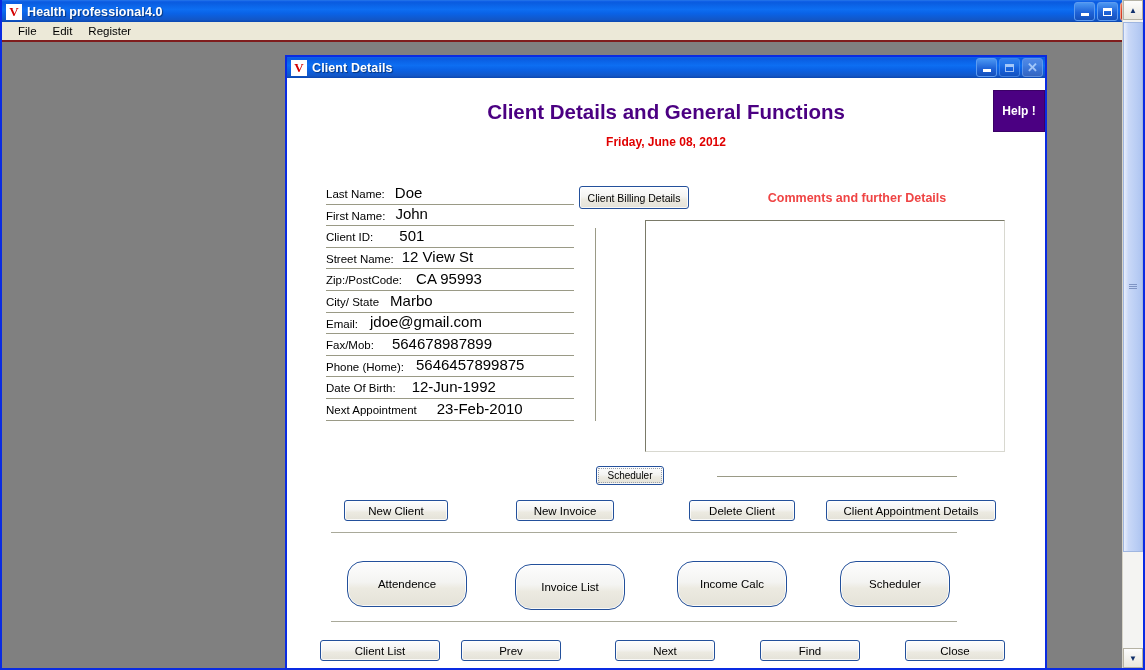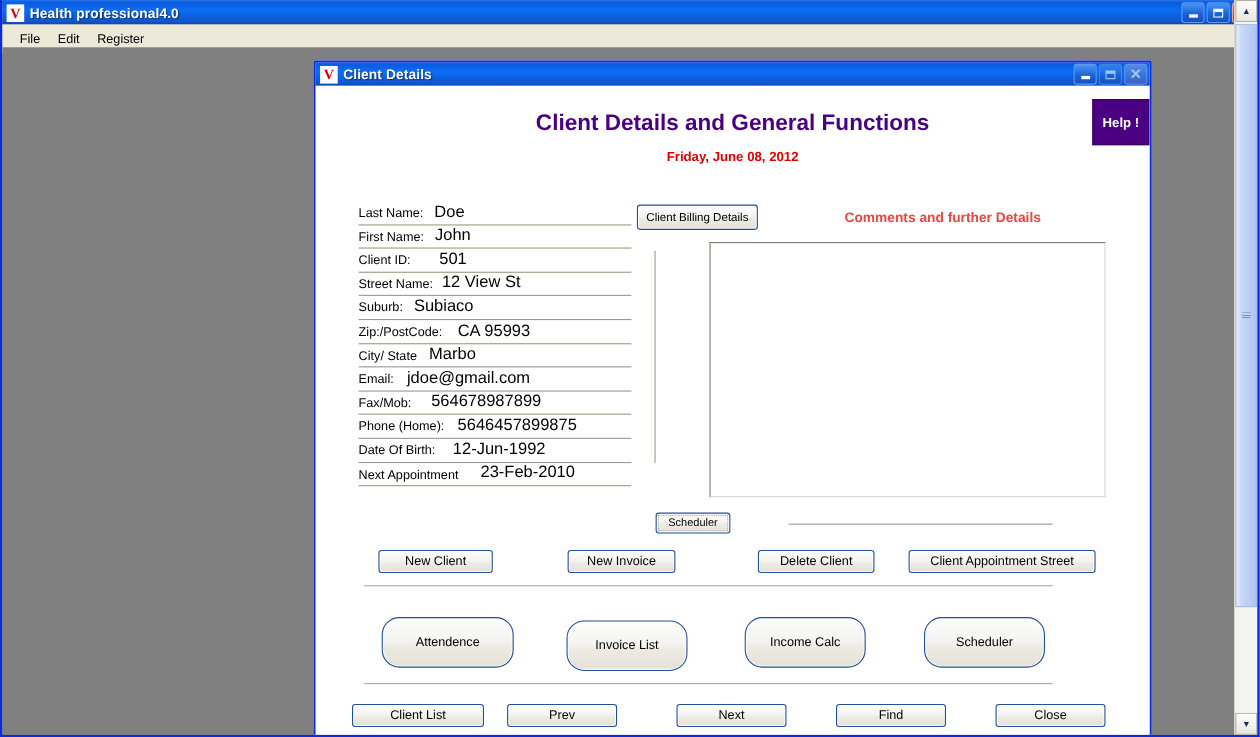--- a/index.html
+++ b/index.html
@@ -66,26 +66,26 @@
   .tb-btn.min  { background: linear-gradient(to bottom,#4b97f2,#1f63d8 55%,#1450bb); }
   .tb-btn.max  { background: linear-gradient(to bottom,#4b97f2,#1f63d8 55%,#1450bb); }
   .tb-btn.close{ background: linear-gradient(to bottom,#f47a5a,#e0412a 50%,#c4301c);
                  border-color:#f0a48f; }
   .glyph-min { display:block; width:8px; height:3px; background:#fff; margin-top:6px; }
   .glyph-max { display:block; width:9px; height:8px; border:1.5px solid #fff; border-top-width:3px; }
   .glyph-close { font-size: 13px; font-weight: bold; line-height: 1; margin-top:-1px; }
 
   
   .menubar {
-    height: 32px;
+    height: 20px;
     background: #ece9d8;
     display: flex;
     align-items: center;
     padding-left: 8px;
-    border-bottom: 5px solid #7f1d1d;
+    border-bottom: 2px solid #7f1d1d;
   }
   .menu-item {
     font-size: 11.5px;
     color: #000;
     padding: 2px 8px;
     cursor: default;
   }
 
   
   .mdi-area {
@@ -378,24 +378,20 @@
           </div>
           <div class="form-row">
             <span class="form-label">Client ID:</span>
             <span class="form-value" style="margin-left:26px;">501</span>
           </div>
           <div class="form-row">
             <span class="form-label">Street Name:</span>
             <span class="form-value" style="margin-left:8px;">12 View St</span>
           </div>
           <div class="form-row">
-            <span class="form-label">Suburb:</span>
-            <span class="form-value" style="margin-left:10px;">Subiaco</span>
-          </div>
-          <div class="form-row">
             <span class="form-label">Zip:/PostCode:</span>
             <span class="form-value" style="margin-left:14px;">CA 95993</span>
           </div>
           <div class="form-row">
             <span class="form-label">City/ State</span>
             <span class="form-value" style="margin-left:11px;">Marbo</span>
           </div>
           <div class="form-row">
             <span class="form-label">Email:</span>
             <span class="form-value" style="margin-left:12px;">jdoe@gmail.com</span>
@@ -424,21 +420,21 @@
         <div id="comments-box">
           <textarea id="comments-text" placeholder="" style=""></textarea>
         </div>
         <div class="btn" id="scheduler-small">Scheduler</div>
         <div id="sep-top"></div>
 
         <div id="row-actions" class="btn-row">
           <div class="btn btn-abs" style="left:57px;  top:422px; width:104px;">New Client</div>
           <div class="btn btn-abs" style="left:229px; top:422px; width:98px;">New Invoice</div>
           <div class="btn btn-abs" style="left:402px; top:422px; width:106px;">Delete Client</div>
-          <div class="btn btn-abs" style="left:539px; top:422px; width:170px;">Client Appointment Street</div>
+          <div class="btn btn-abs" style="left:539px; top:422px; width:170px;">Client Appointment Details</div>
         </div>
 
         <div id="sep-mid"></div>
 
         <div id="row-big" class="btn-row">
           <div class="btn btn-abs" style="left:60px;  top:483px; width:120px;">Attendence</div>
           <div class="btn btn-abs" style="left:228px; top:486px; width:110px;">Invoice List</div>
           <div class="btn btn-abs" style="left:390px; top:483px; width:110px;">Income Calc</div>
           <div class="btn btn-abs" style="left:553px; top:483px; width:110px;">Scheduler</div>
         </div>

